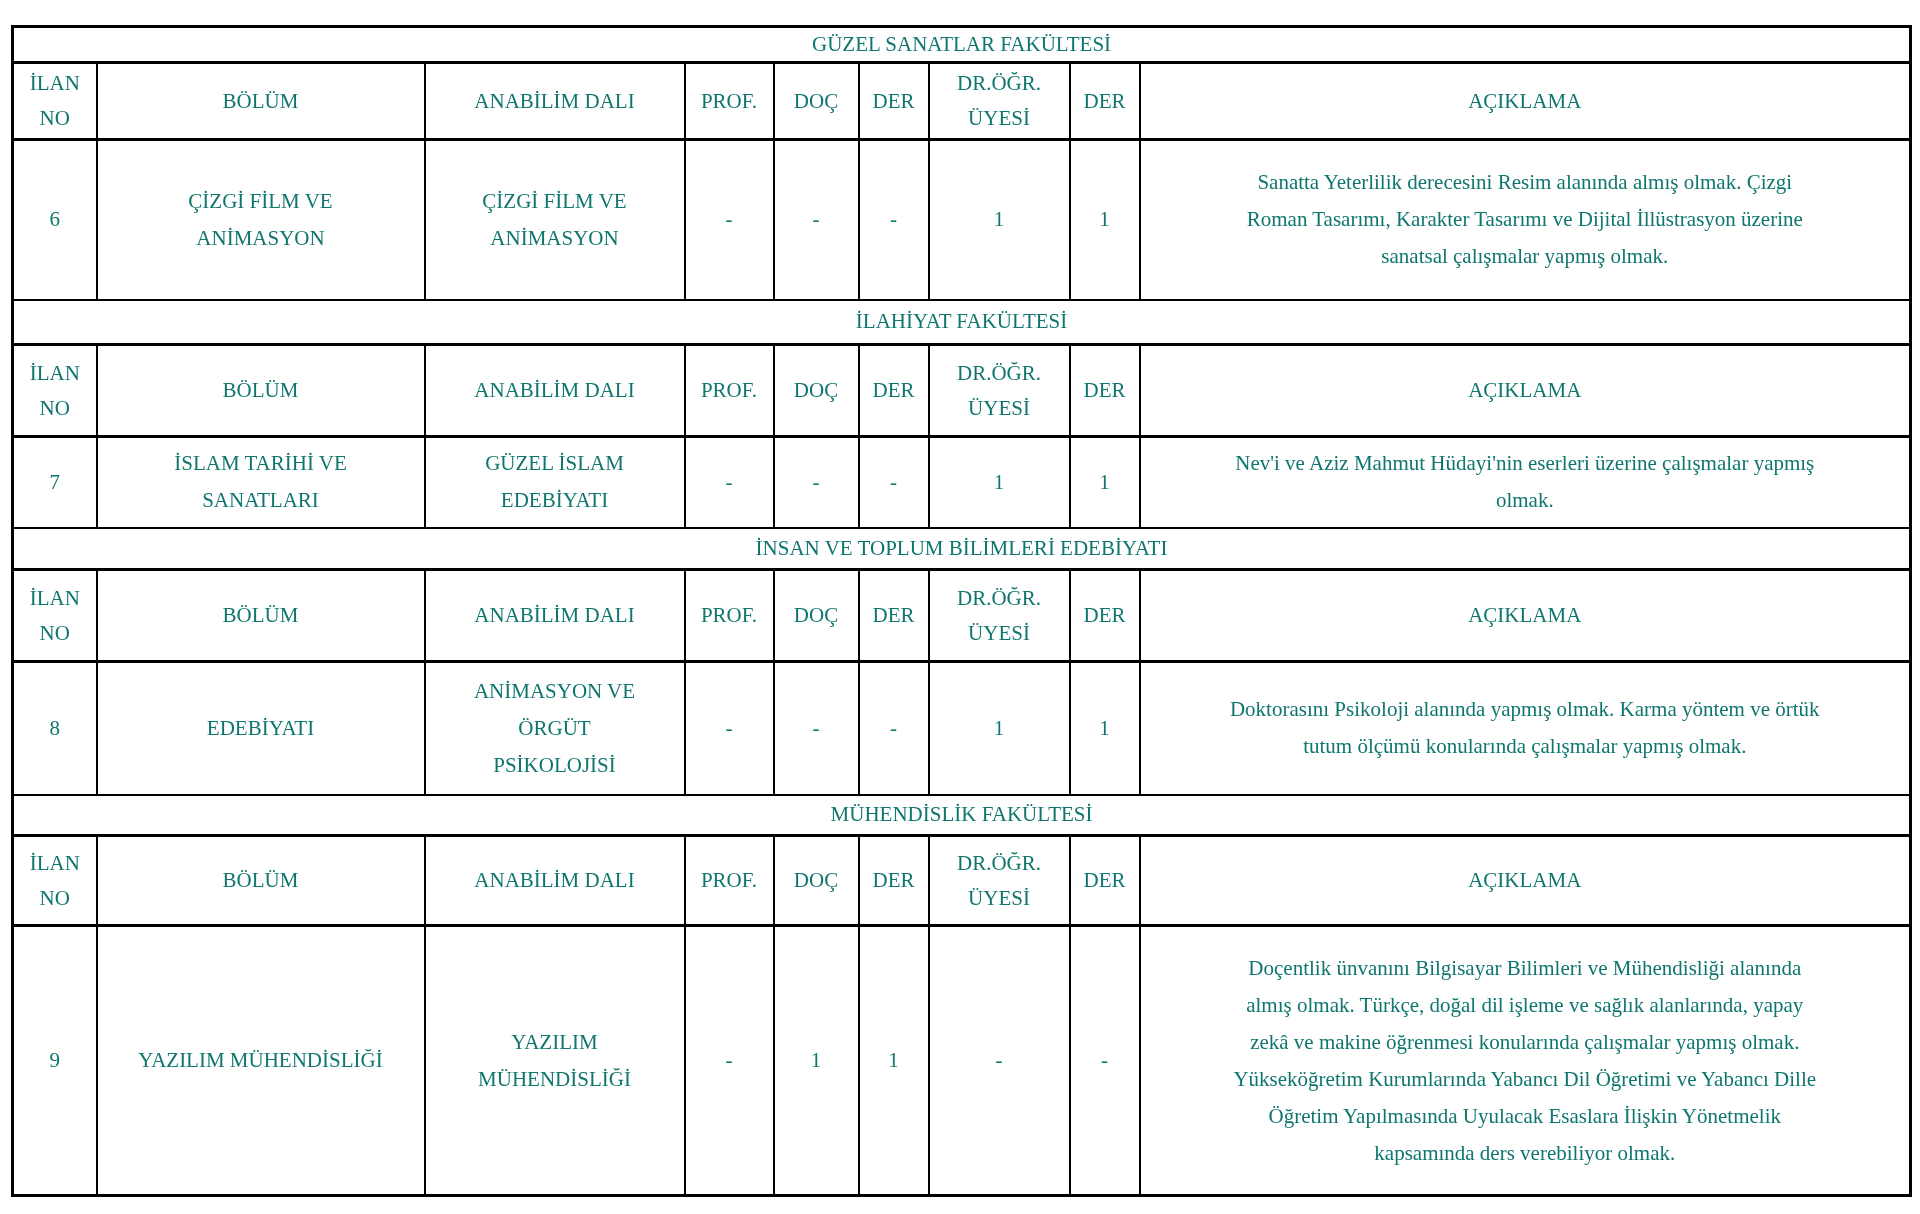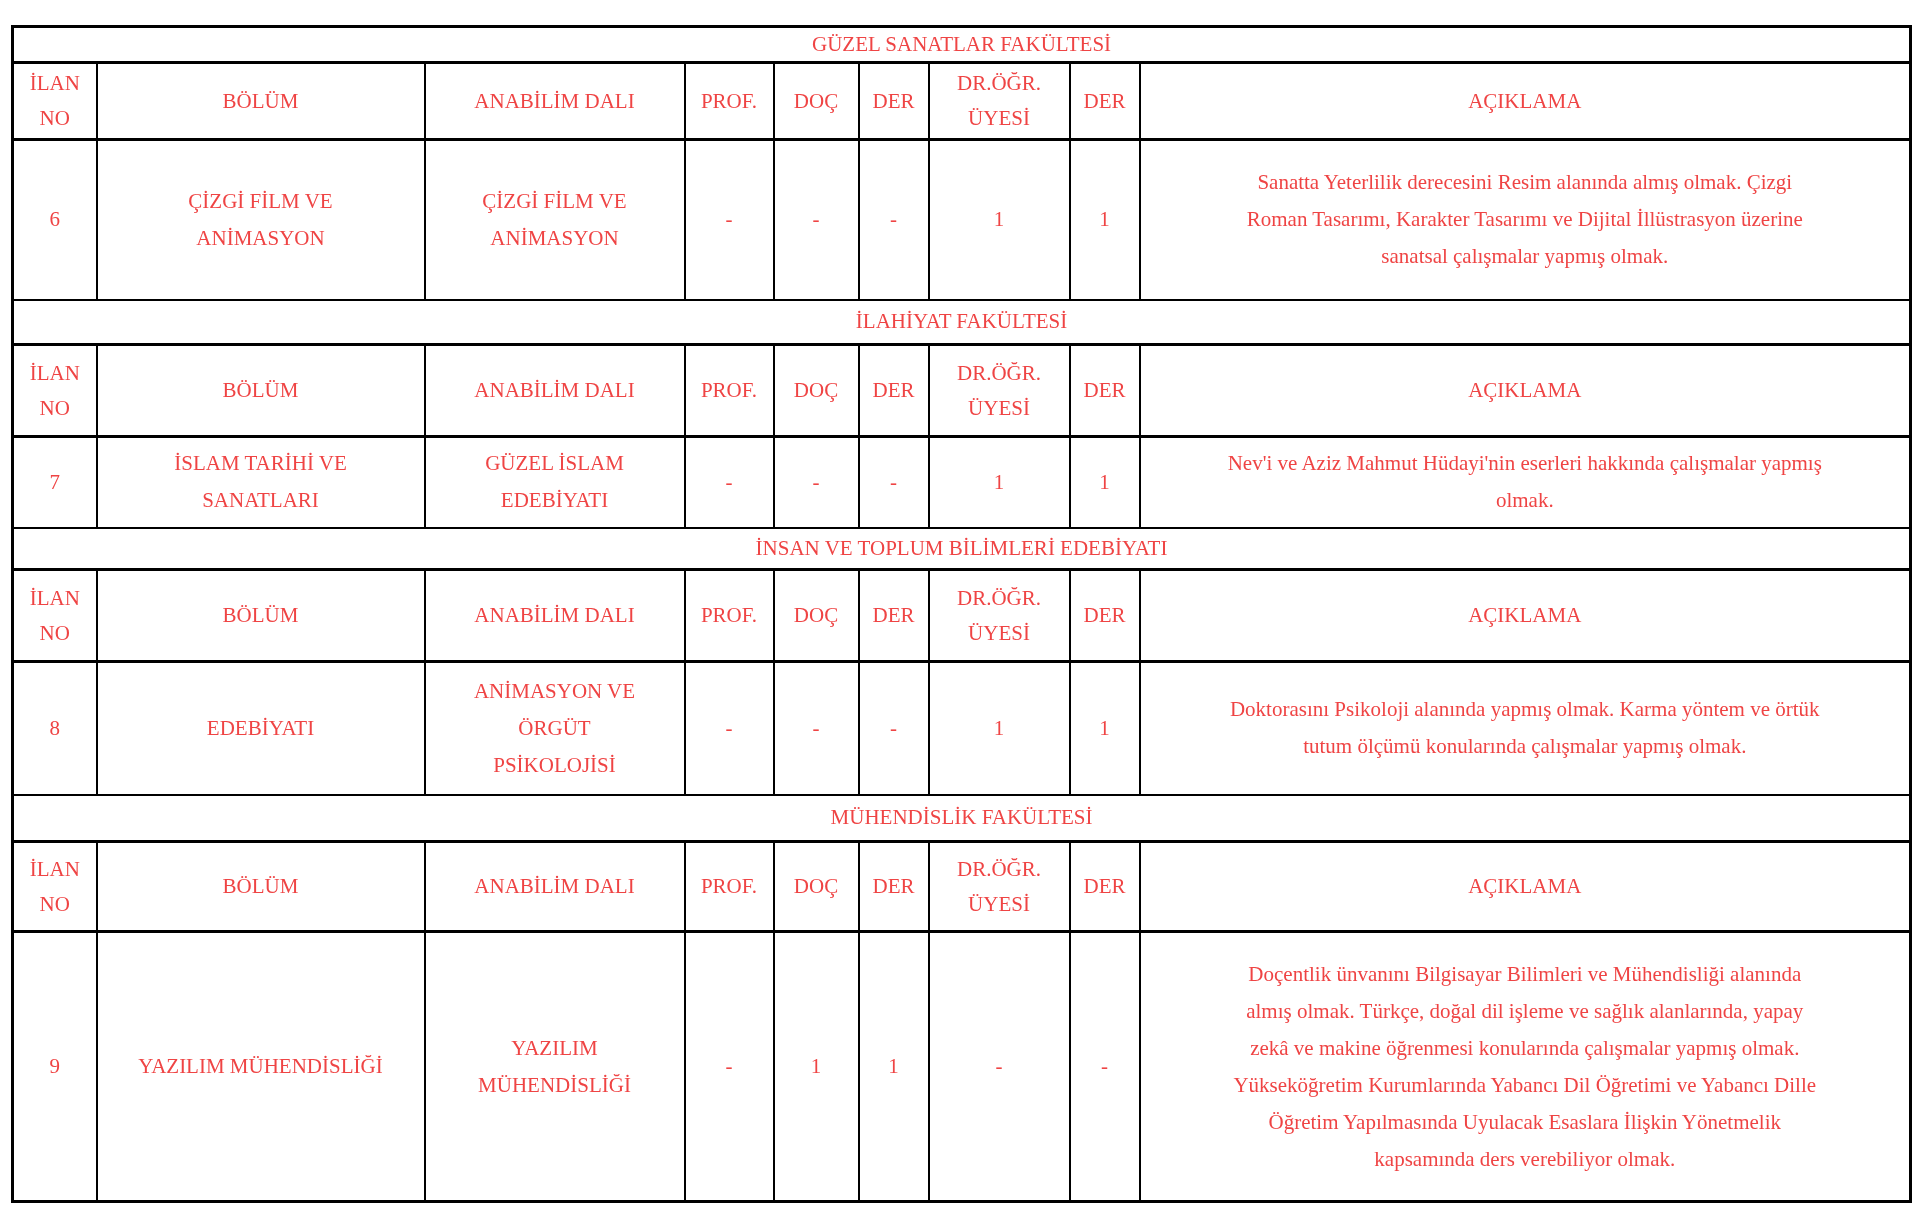--- a/index.html
+++ b/index.html
@@ -14,21 +14,21 @@
     padding: 25px 11px 0 11px;
     background: #ffffff;
   }
   table.ilan-table {
     border-collapse: collapse;
     table-layout: fixed;
     width: 1898px;
     border: 3px solid #000000;
     font-family: "Liberation Serif", serif;
     font-size: 21px;
-    color: #ef4444;
+    color: #0f766e;
     background: #ffffff;
   }
   table.ilan-table td {
     border: 2px solid #000000;
     text-align: center;
     vertical-align: middle;
     padding: 0 4px;
     line-height: 37px;
     overflow: hidden;
   }
@@ -120,21 +120,21 @@
         <td>7</td>
         <td class="preline">İSLAM TARİHİ VE
 SANATLARI</td>
         <td class="preline">GÜZEL İSLAM
 EDEBİYATI</td>
         <td>-</td>
         <td>-</td>
         <td>-</td>
         <td>1</td>
         <td>1</td>
-        <td class="aciklama preline">Nev'i ve Aziz Mahmut Hüdayi'nin eserleri hakkında çalışmalar yapmış
+        <td class="aciklama preline">Nev'i ve Aziz Mahmut Hüdayi'nin eserleri üzerine çalışmalar yapmış
 olmak.</td>
       </tr>
     </tbody>
 
     <tbody>
       <tr class="title-row" style="height:42px">
         <td colspan="9">İNSAN VE TOPLUM BİLİMLERİ EDEBİYATI</td>
       </tr>
       <tr class="head-row" style="height:92px">
         <td>İLAN NO</td>
@@ -157,21 +157,21 @@
         <td>-</td>
         <td>-</td>
         <td>1</td>
         <td>1</td>
         <td class="aciklama preline">Doktorasını Psikoloji alanında yapmış olmak. Karma yöntem ve örtük
 tutum ölçümü konularında çalışmalar yapmış olmak.</td>
       </tr>
     </tbody>
 
     <tbody>
-      <tr class="title-row" style="height:47px">
+      <tr class="title-row" style="height:41px">
         <td colspan="9">MÜHENDİSLİK FAKÜLTESİ</td>
       </tr>
       <tr class="head-row" style="height:90px">
         <td>İLAN NO</td>
         <td>BÖLÜM</td>
         <td>ANABİLİM DALI</td>
         <td>PROF.</td>
         <td>DOÇ</td>
         <td>DER</td>
         <td>DR.ÖĞR. ÜYESİ</td>

